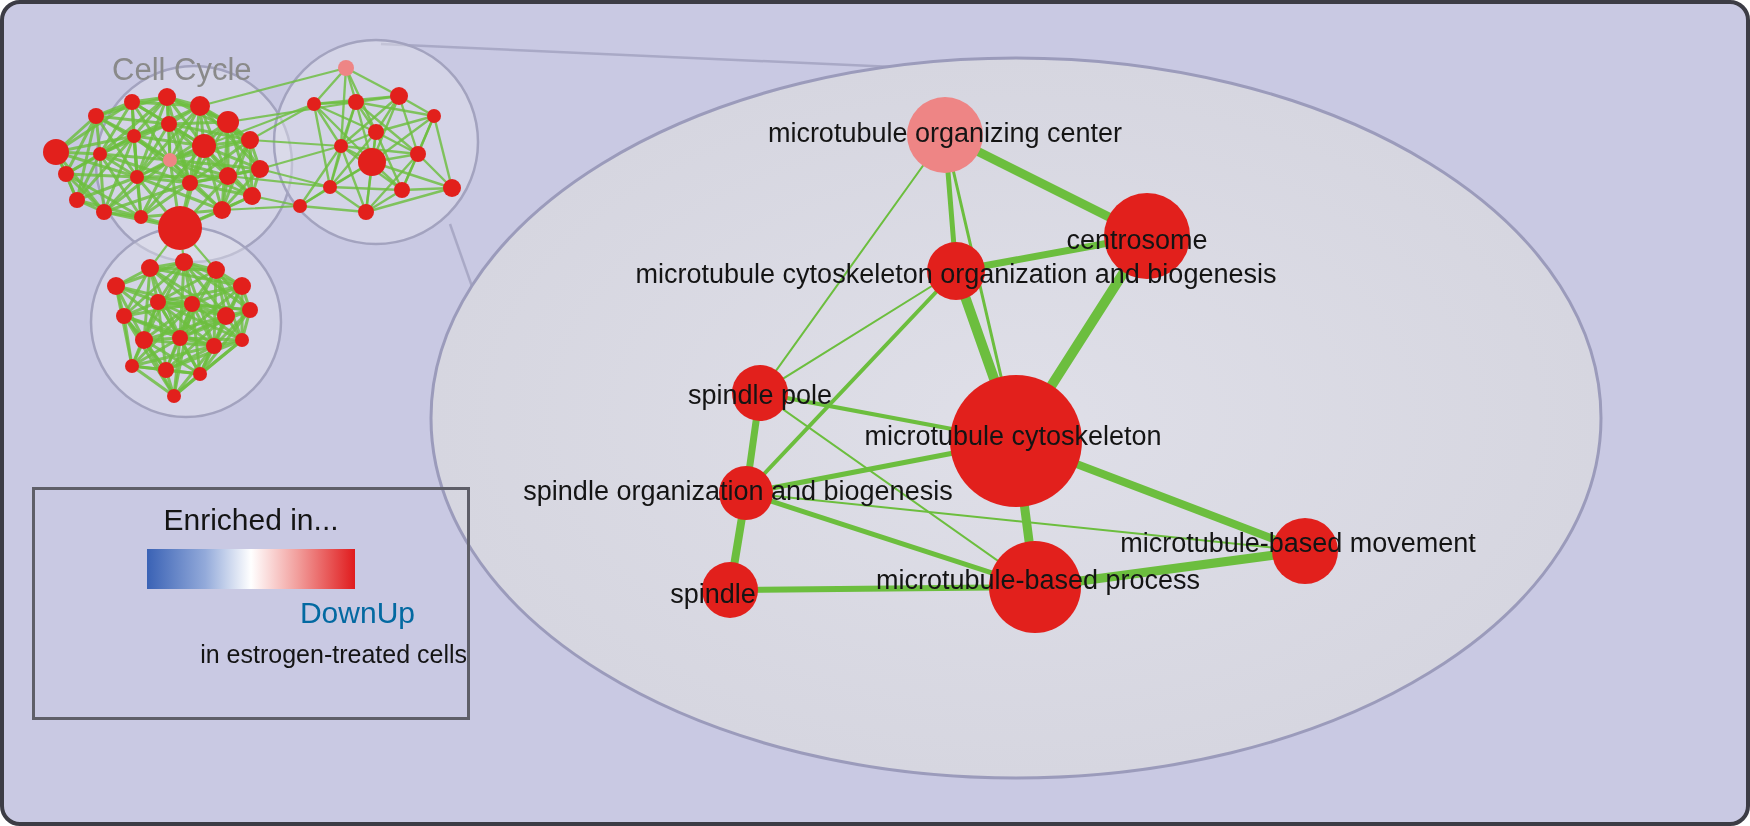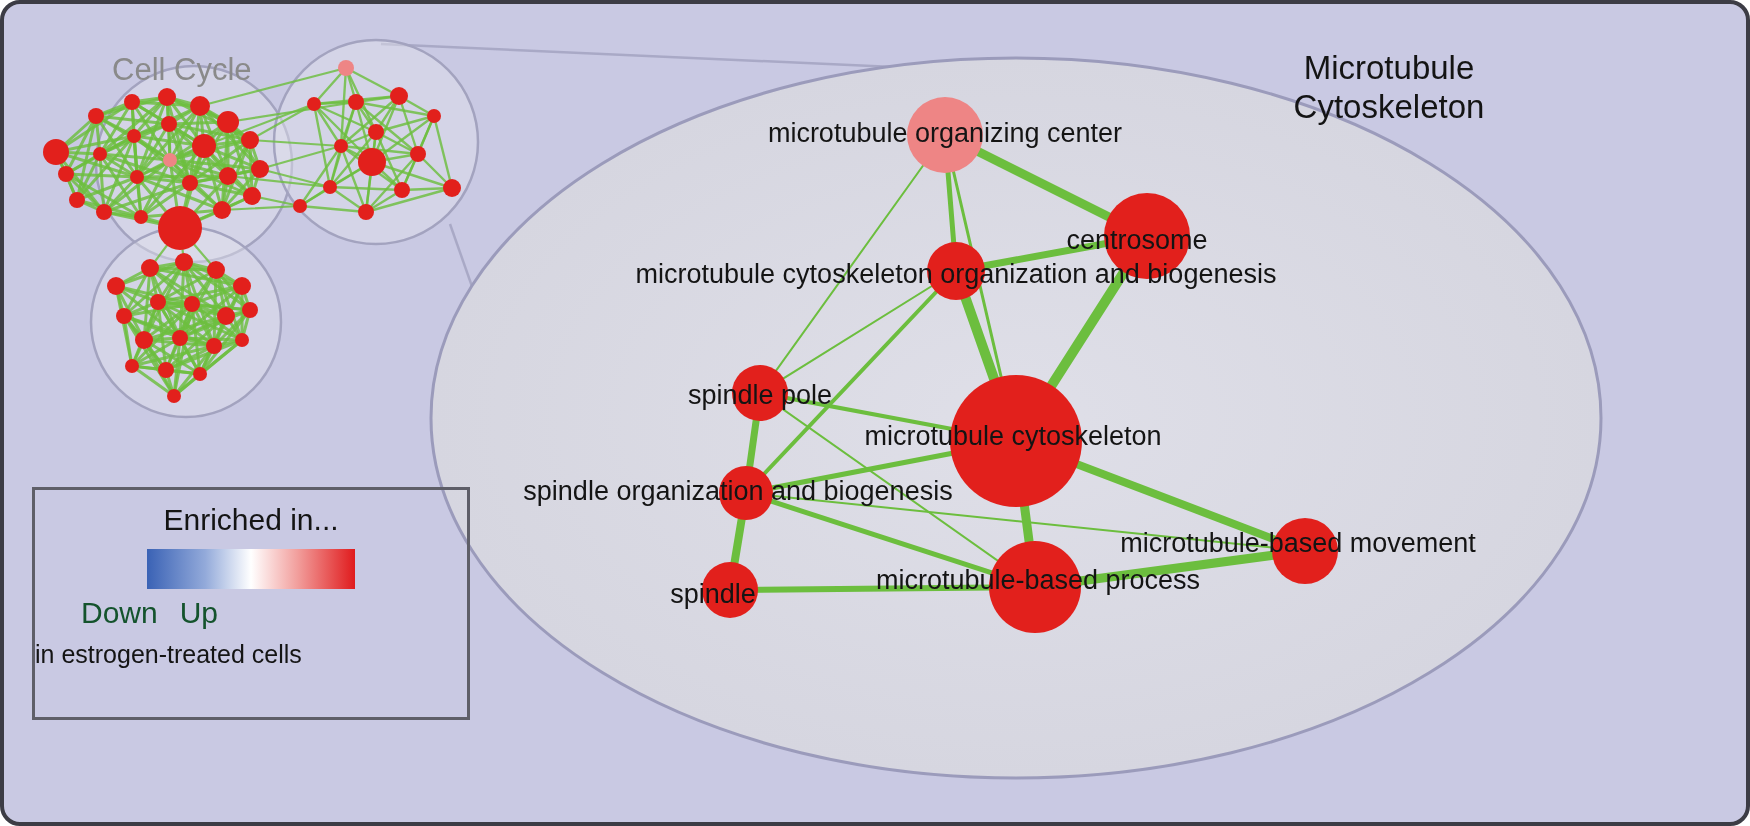--- a/index.html
+++ b/index.html
@@ -22,24 +22,24 @@
     text-align:center; font-size:33px; color:#141414; line-height:39px;
   }
 
   .legend {
     position:absolute; left:28px; top:483px; width:438px; height:233px;
     border:3px solid #5e5e68;
   }
   .legend-title { text-align:center; margin-top:13px; font-size:30px; color:#141414; }
   .legend-bar { width:208px; height:40px; margin:12px auto 0; }
   .legend-updown {
-    display:flex; justify-content:flex-start;
-    padding:7px 52px 0 46px; font-size:30px; color:#14532d;gap:22px;
+    display:flex; justify-content:flex-end;
+    padding:7px 52px 0 46px; font-size:30px; color:#0369a1;
   }
-  .legend-sub { text-align:left; font-size:25px; color:#141414; margin-top:9px; line-height:31px; }
+  .legend-sub { text-align:right; font-size:25px; color:#141414; margin-top:9px; line-height:31px; }
 </style>
 </head>
 <body>
 
 <div class="canvas" style="background: rgb(201, 201, 227);">
 
   <div id="svg-host">
       <svg viewBox="0 0 1750 826" width="1750" height="826">
         <defs>
           <radialGradient id="lens">
@@ -461,24 +461,20 @@
         <text x="734" y="487" text-anchor="middle" dominant-baseline="central" font-size="27" font-family="Liberation Sans, sans-serif" fill="#141414">spindle organization and biogenesis</text>
         <text x="1294" y="539" text-anchor="middle" dominant-baseline="central" font-size="27" font-family="Liberation Sans, sans-serif" fill="#141414">microtubule-based movement</text>
         <text x="1034" y="576" text-anchor="middle" dominant-baseline="central" font-size="27" font-family="Liberation Sans, sans-serif" fill="#141414">microtubule-based process</text>
         <text x="709" y="590" text-anchor="middle" dominant-baseline="central" font-size="27" font-family="Liberation Sans, sans-serif" fill="#141414">spindle</text>
       </svg>
     </div>
 
   <div class="cluster-label cc" style="color: rgb(138, 138, 138);">Cell Cycle</div>
 
 
-  <div class="figure-title">
-    <div>Microtubule</div>
-    <div>Cytoskeleton</div>
-  </div>
 
   <div class="legend">
     <div class="legend-title">Enriched in...</div>
     <div class="legend-bar" style="background: linear-gradient(to right, rgb(58, 98, 181) 0%, rgb(147, 170, 218) 28%, rgb(255, 255, 255) 50%, rgb(242, 160, 158) 72%, rgb(224, 27, 29) 100%);"></div>
     <div class="legend-updown">
       <span>Down</span>
       <span>Up</span>
     </div>
     <div class="legend-sub">
       <div>in estrogen-treated cells</div>

